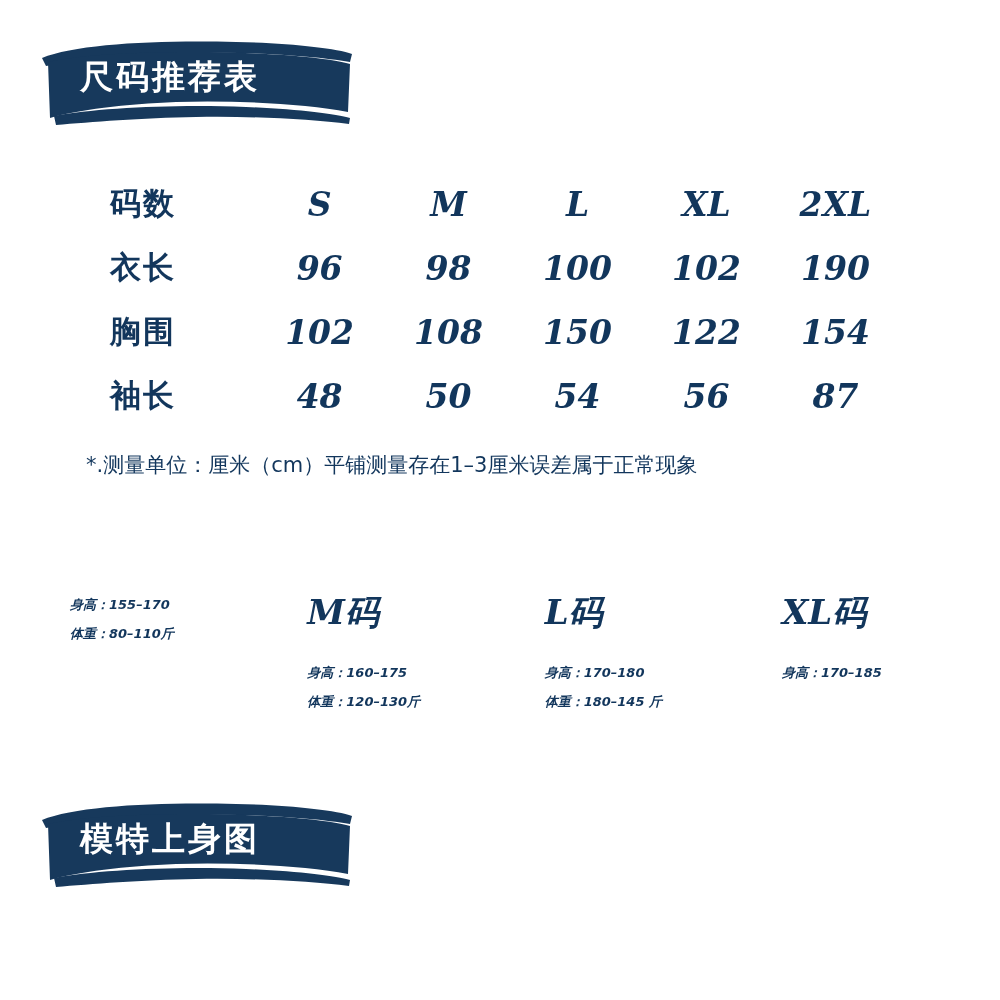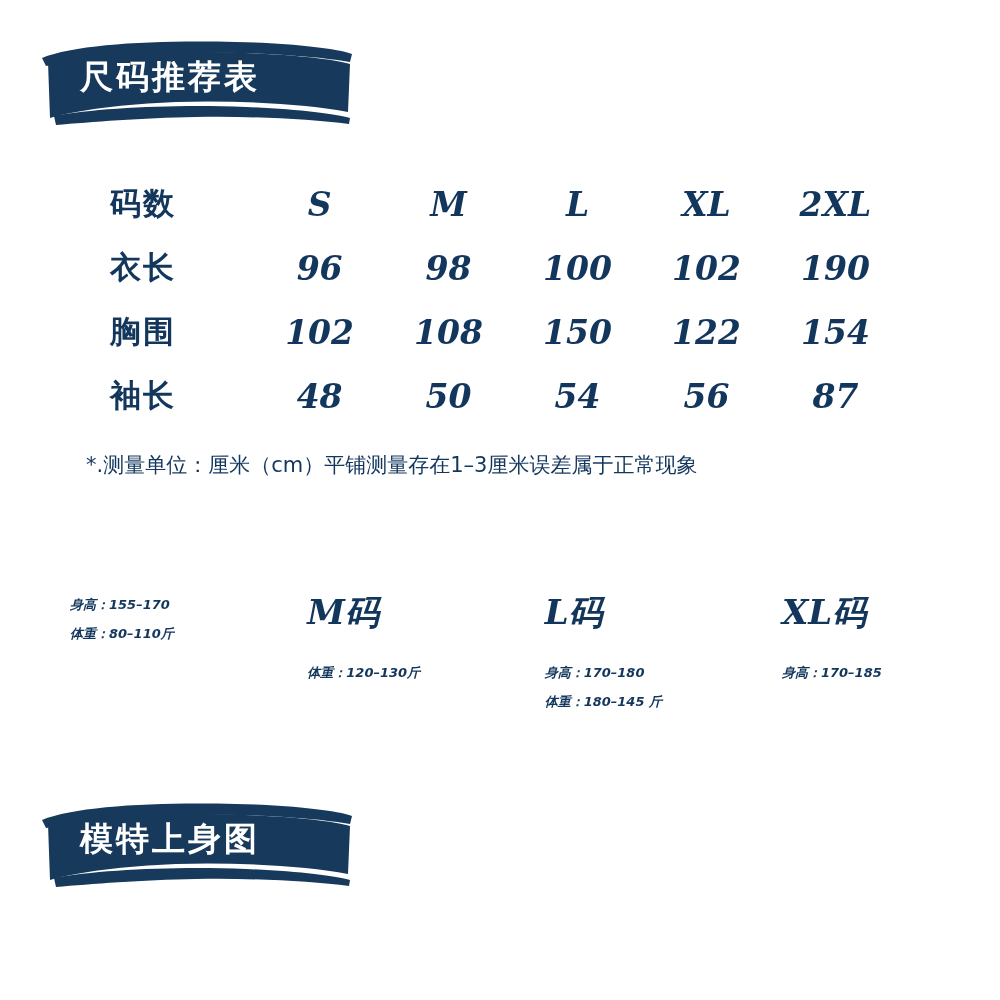--- a/index.html
+++ b/index.html
@@ -195,20 +195,23 @@
       <span>身高：</span><span>155–170</span>
     </div>
     <div class="card-row">
       <span>体重：</span><span>80–110斤</span>
     </div>
   </div>
 
   <div class="card c2">
     <div class="card-title">M码</div>
     <div class="card-row">
+      <span>身高：</span><span>160–175</span>
+    </div>
+    <div class="card-row">
       <span>体重：</span><span>120–130斤</span>
     </div>
   </div>
 
   <div class="card c3">
     <div class="card-title">L码</div>
     <div class="card-row">
       <span>身高：</span><span>170–180</span>
     </div>
     <div class="card-row">

